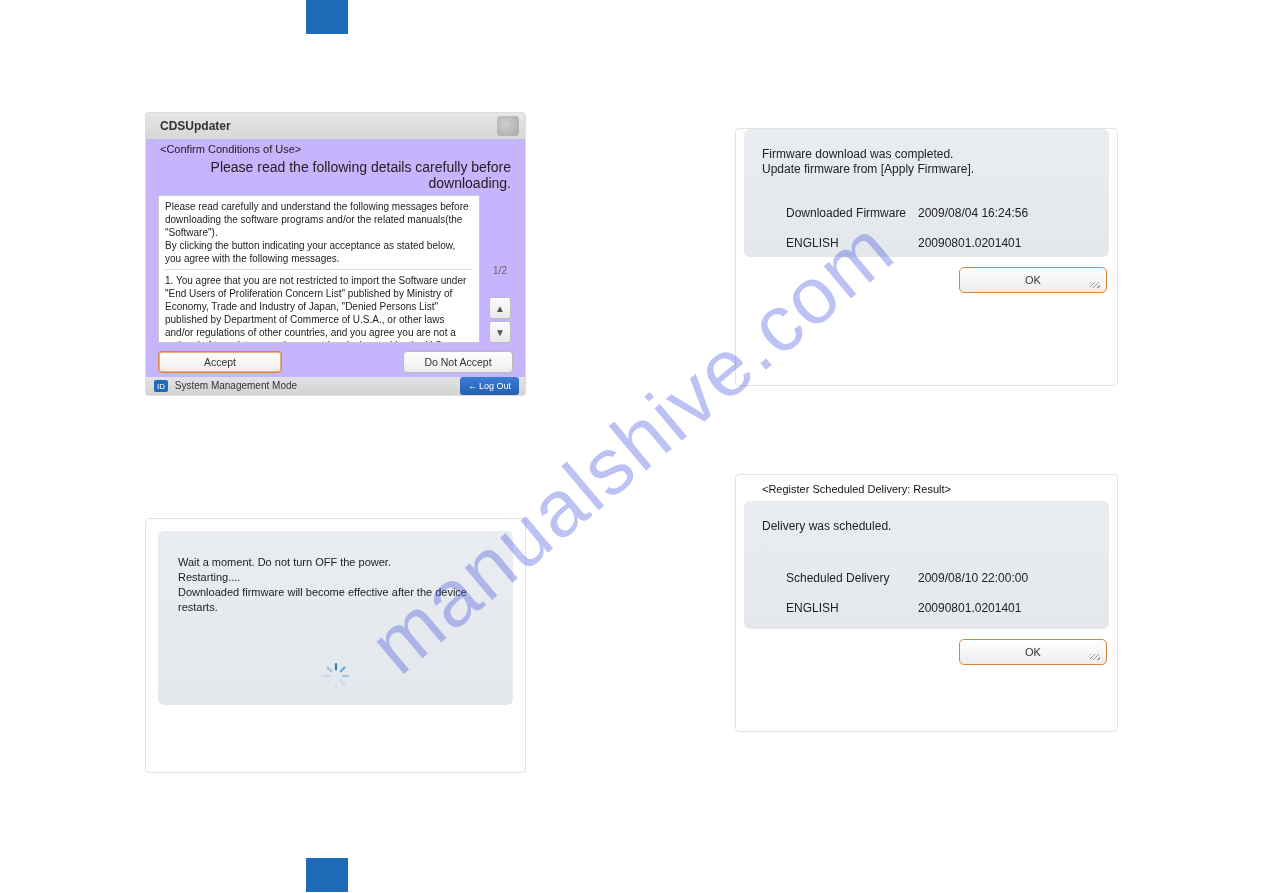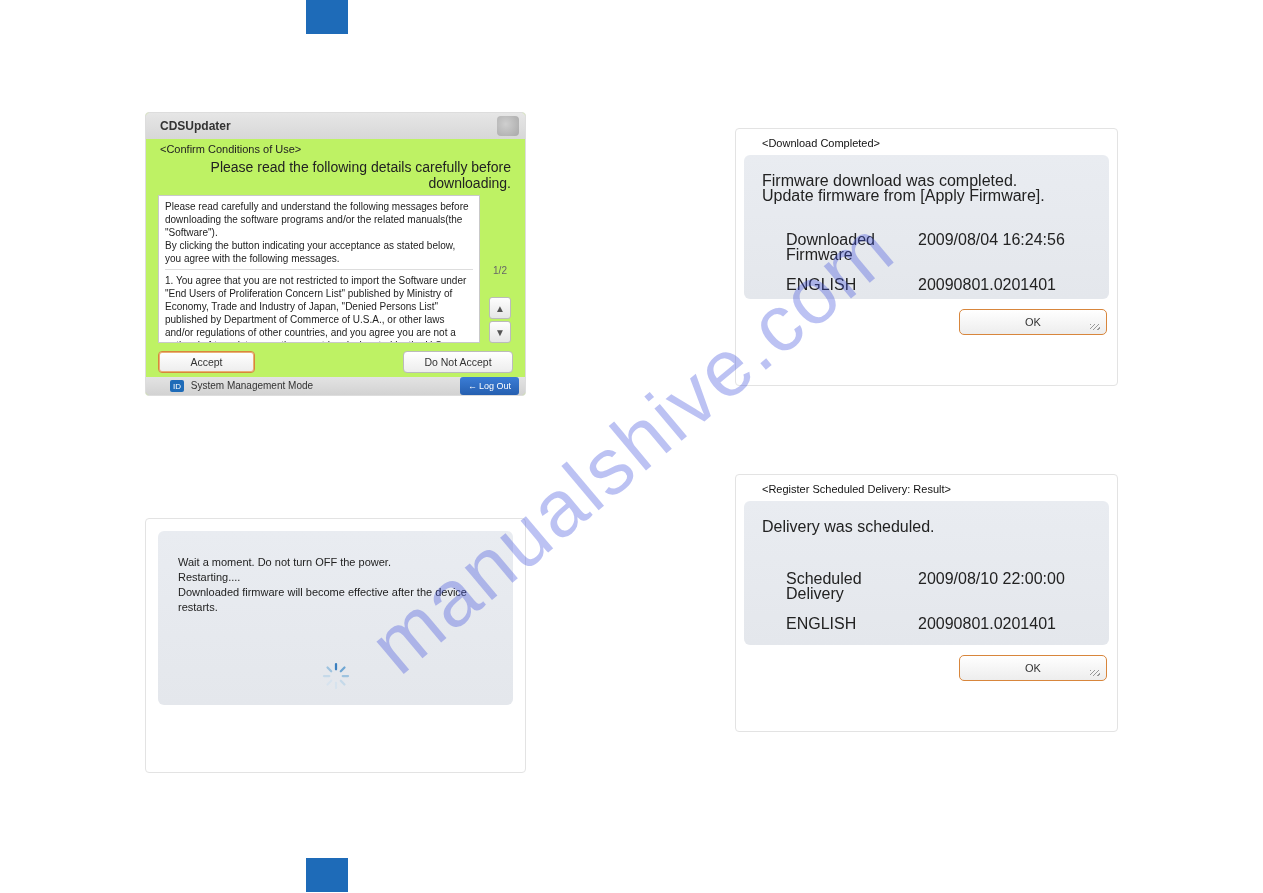--- a/index.html
+++ b/index.html
@@ -42,21 +42,21 @@
 
   
   .panel {
     position: absolute;
     background: #ffffff;
     border: 1px solid #e3e3e3;
     border-radius: 4px;
   }
 
   
-  .p1 { left: 145px; top: 112px; width: 381px; height: 284px; background:#bef264; border:1px solid #ddd; overflow:hidden;}
+  .p1 { left: 145px; top: 112px; width: 381px; height: 284px; background:#c4b5fd; border:1px solid #ddd; overflow:hidden;}
   .p1-titlebar {
     height: 26px;
     background: linear-gradient(#e6e6e6,#d7d7d7);
     display:flex; align-items:center; justify-content:space-between;
     padding: 0 6px 0 14px;
     font-size:12px; font-weight:bold; color:#333;
   }
   .globe-icon {
     width:22px; height:20px; border-radius:4px;
     background: radial-gradient(circle at 40% 40%, #cfcfcf, #a8a8a8);
@@ -96,29 +96,29 @@
   .p1-buttons{
     display:flex; gap:8px; padding:8px 12px 0 12px;
   }
   .btn{
     height:22px; border-radius:4px;
     background:linear-gradient(#ffffff,#ededed);
     border:1px solid #bbb;
     font-size:10.5px; color:#333;
     display:flex; align-items:center; justify-content:center;
   }
-  .btn-accept{ width:97px; border:1.5px solid #d8863c; box-shadow:0 0 0 1px #e9af74 inset;}
+  .btn-accept{ width:124px; border:1.5px solid #d8863c; box-shadow:0 0 0 1px #e9af74 inset;}
   .btn-dna{ width:110px; margin-left:auto;}
   .p1-footer{
     position:absolute; left:0; right:0; bottom:0; height:18px;
     background:linear-gradient(#e3e3e3,#d2d2d2);
     display:flex; align-items:center; justify-content:space-between;
     padding:0 6px 0 8px; font-size:10px; color:#333;
   }
-  .id-badge{ width:14px; height:12px; background:#1e6bb8; color:#fff; font-size:8px; border-radius:2px; display:inline-flex; align-items:center; justify-content:center; margin-right:4px;margin-left:16px;}
+  .id-badge{ width:14px; height:12px; background:#1e6bb8; color:#fff; font-size:8px; border-radius:2px; display:inline-flex; align-items:center; justify-content:center; margin-right:4px;}
   .logout-btn{ height:18px; padding:0 8px; font-size:9px; color:#fff; background:linear-gradient(#3b7dd6,#255fb0); border-radius:3px; display:flex; align-items:center;}
   .logout-btn::before{content:"←"; font-size:9px; margin-right:2px;}
 
   
   .p2 { left: 145px; top: 518px; width: 381px; height: 255px;}
   .p2-inner{
     margin:12px; height:174px; border-radius:6px;
     background:linear-gradient(#e9ecf1,#e4e7ec);
     padding: 24px 20px 10px 20px;
     font-size:11px; color:#222; line-height:15px;
@@ -127,24 +127,24 @@
   .spinner{
     position:absolute; left:50%; bottom:14px; transform:translateX(-50%);
     width:30px; height:30px;
   }
   .spinner svg{width:100%;height:100%;}
 
   
   .p3 { left: 735px; top: 128px; width: 383px; height: 258px;}
   .p3-title{ font-size:11px; font-weight:normal; color:#111; padding:8px 0 6px 26px;}
   .p3-inner{
-    margin:0 8px; height:144px; border-radius:6px;
+    margin:0 8px; height:128px; border-radius:6px;
     background:linear-gradient(#e9ecf1,#e4e7ec);
     padding:18px 18px 10px 18px;
-    font-size:16px; color:#222; line-height:15px;
+    font-size:12px; color:#222; line-height:15px;
   }
   .kv-row{display:flex; margin-top:15px;}
   .kv-row .k{ width:156px; padding-left:24px;}
   .kv-row .v{}
   .p3-ok-row{ display:flex; justify-content:flex-end; padding:10px 10px 0 0;}
   .btn-ok{
     width:148px; height:26px; border:1.5px solid #d8863c; border-radius:5px;
     background:linear-gradient(#ffffff,#ededed);
     font-size:11px; color:#333; display:flex; align-items:center; justify-content:center;
     position:relative;
@@ -223,21 +223,20 @@
           <line x1="8.7" y1="31.3" x2="13.6" y2="26.4" stroke="#d7e3ee" stroke-width="3"></line>
           <line x1="4" y1="20" x2="11" y2="20" stroke="#c5d9e9" stroke-width="3"></line>
           <line x1="8.7" y1="8.7" x2="13.6" y2="13.6" stroke="#9ec3df" stroke-width="3"></line>
         </g>
       </svg>
     </div>
   </div>
 </div>
 
 <div class="panel p3">
-  <div class="p3-title">&lt;Download Completed&gt;</div>
   <div class="p3-inner">
     <div>Firmware download was completed.</div>
     <div>Update firmware from [Apply Firmware].</div>
     <div style="height:14px"></div>
     <div class="kv-row">
       <span class="k">Downloaded Firmware</span>
       <span class="v">2009/08/04 16:24:56</span>
     </div>
     <div class="kv-row">
       <span class="k">ENGLISH</span>

